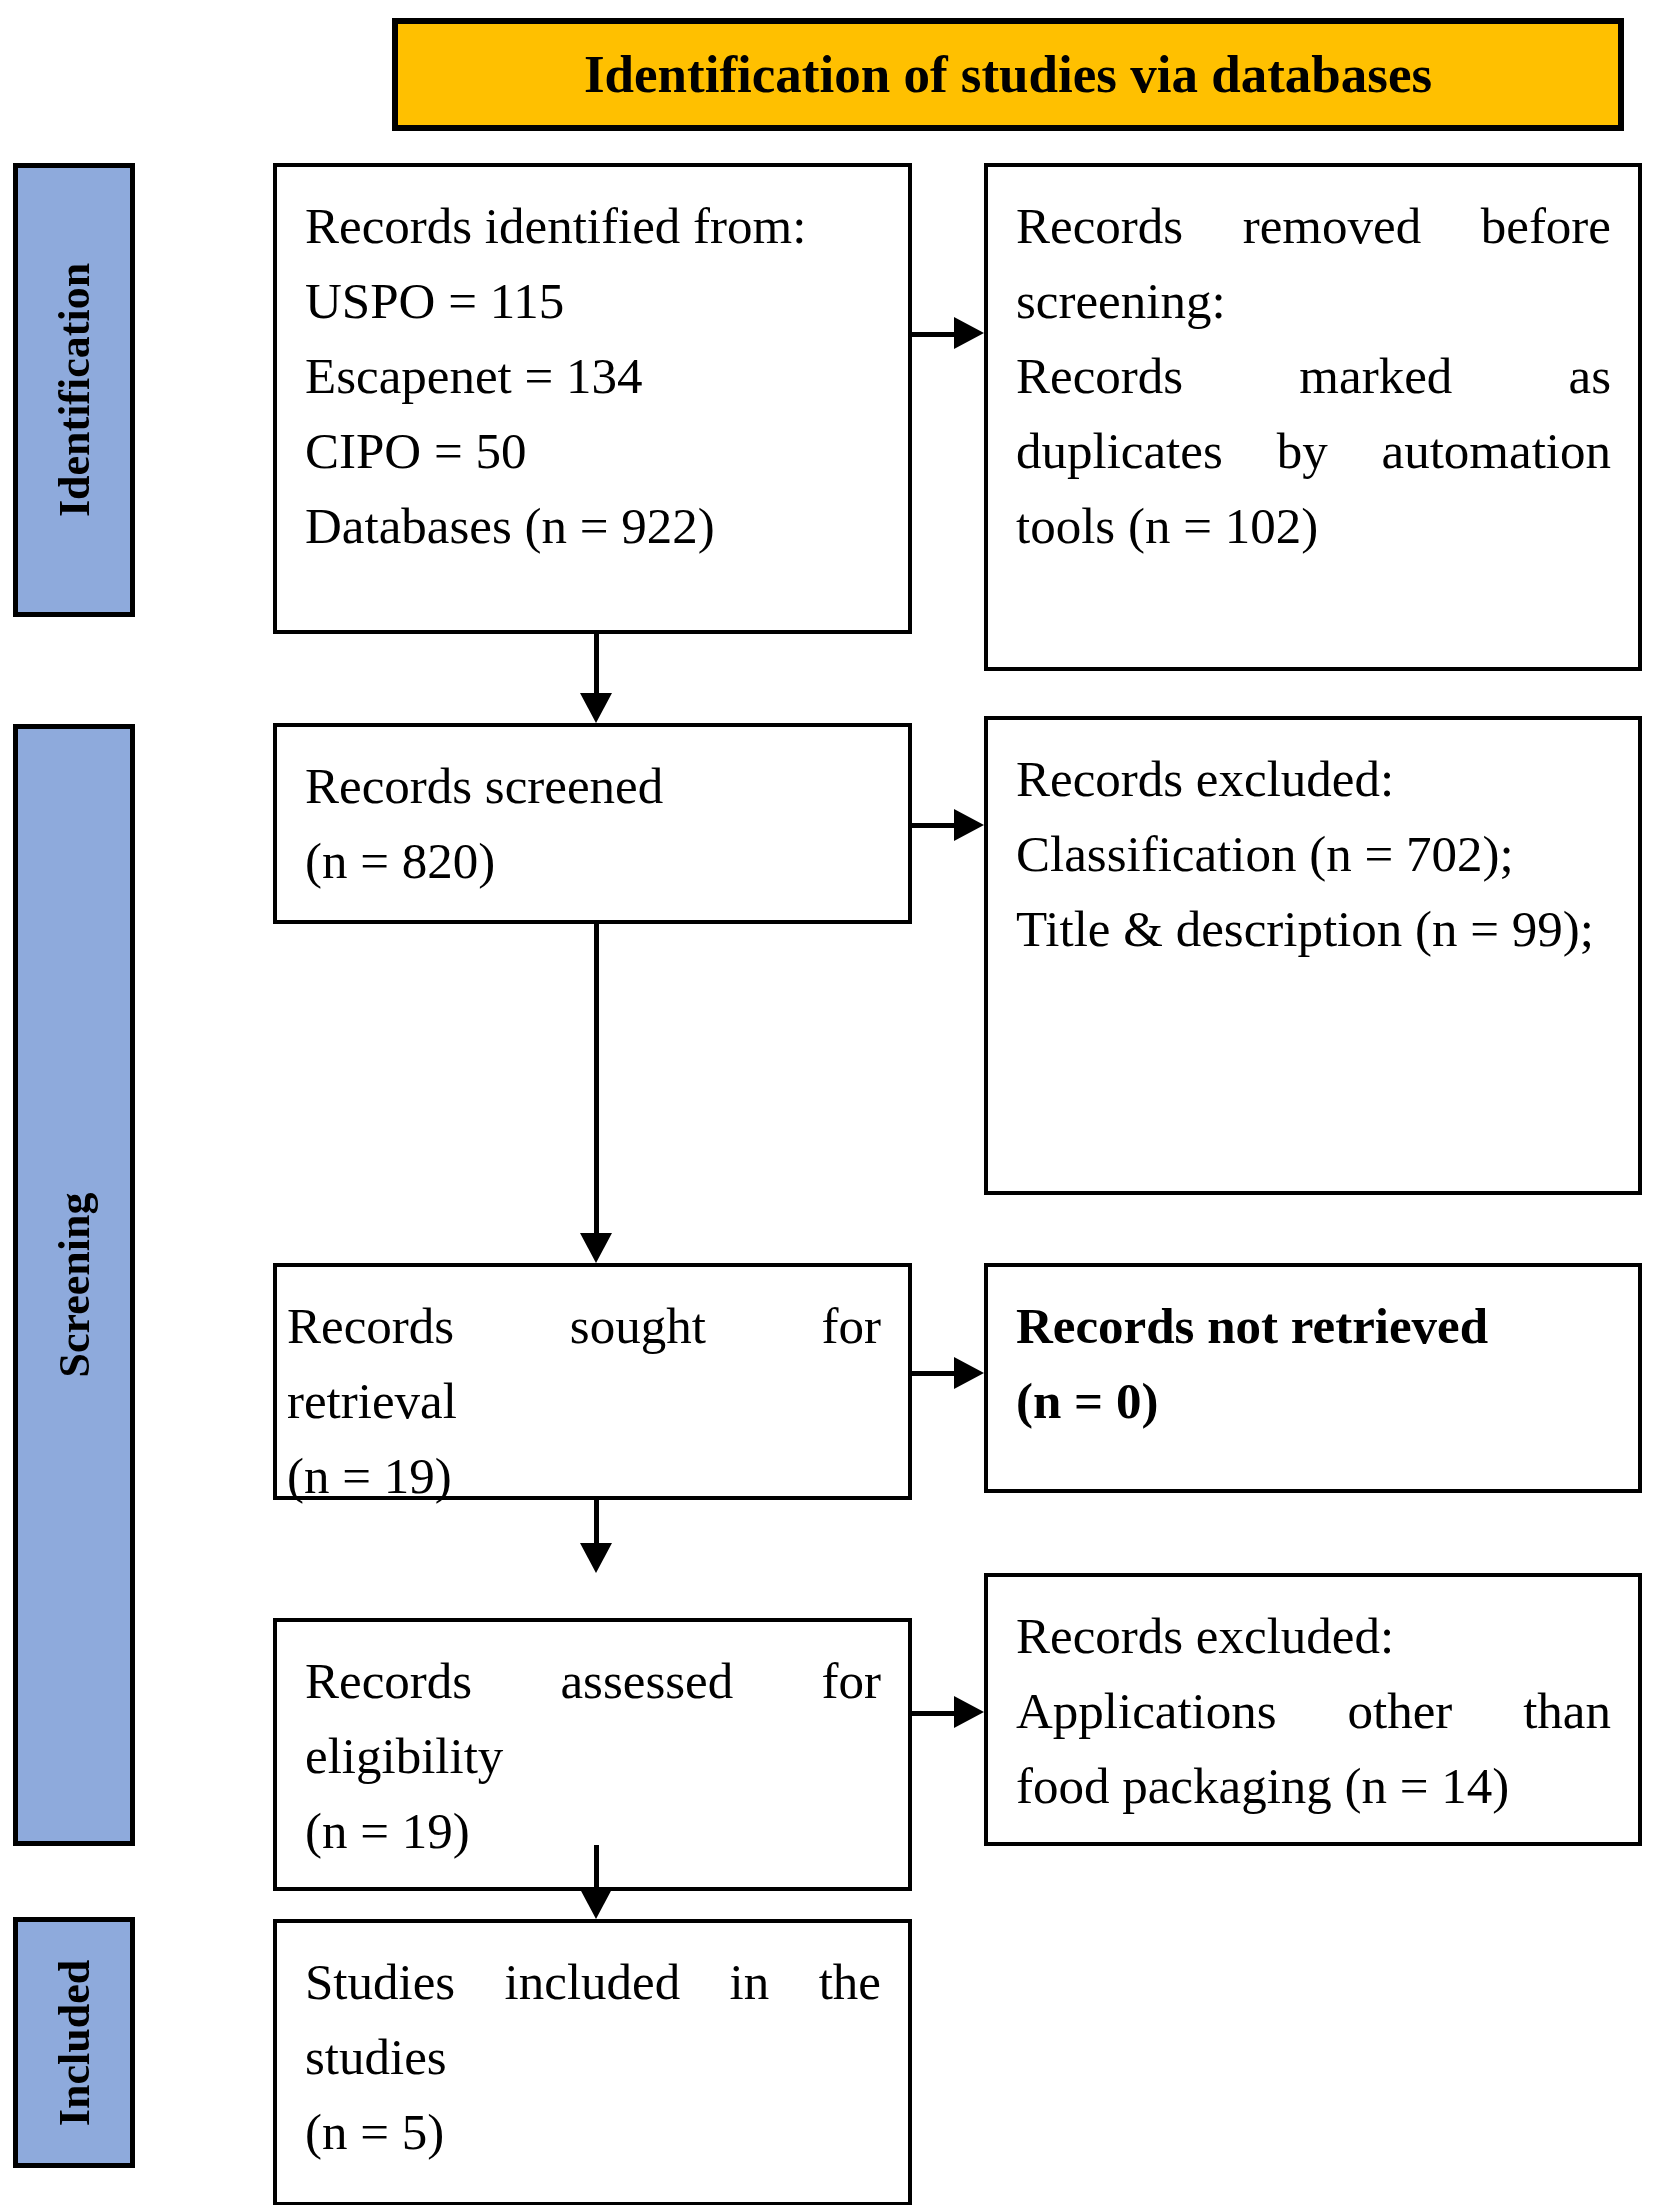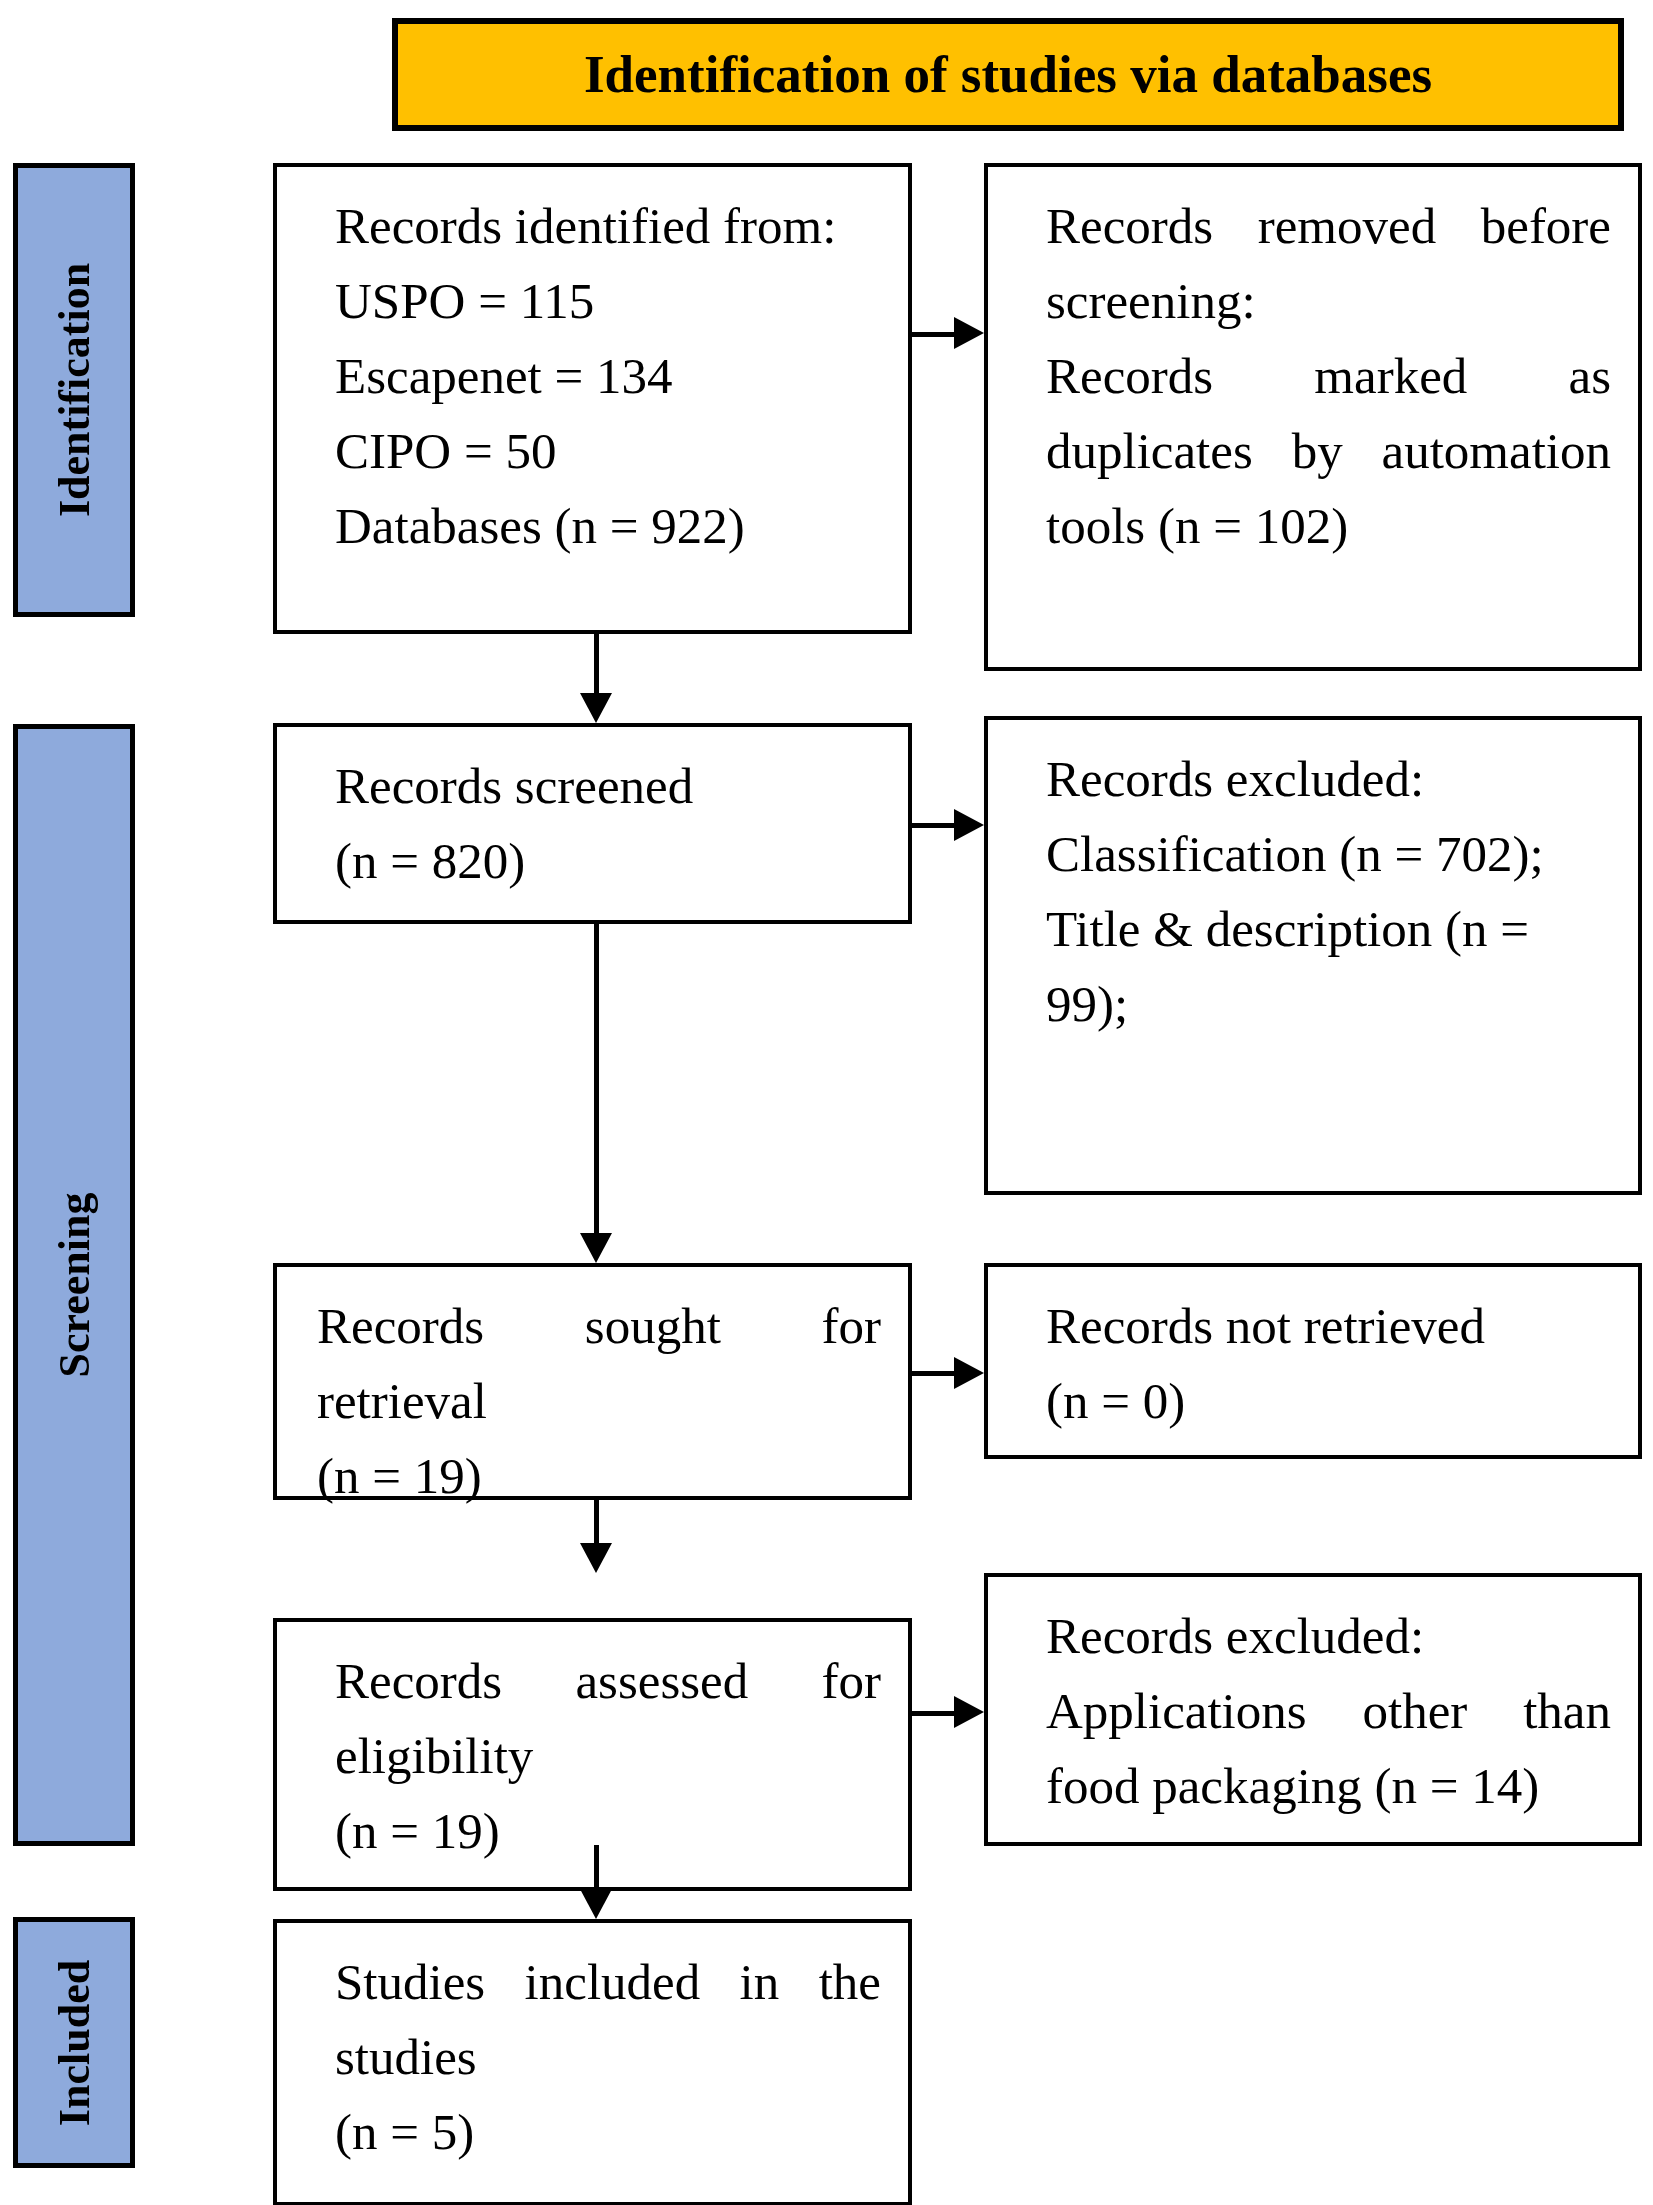--- a/index.html
+++ b/index.html
@@ -44,26 +44,26 @@
     font-size:51px;line-height:75px;
     padding:22.4px 27px 4.3px 28px;
   }
   .col-left{left:273px;width:639px;}
   .col-right{left:984px;width:658px;}
   .b-identified{top:163px;height:471px;}
   .b-removed{top:163px;height:508px;}
   .b-screened{top:723px;height:201px;}
   .b-excluded-screening{top:716px;height:479px;}
   .b-sought{top:1263px;height:237px;padding-left:10px;}
-  .b-not-retrieved{top:1263px;height:196px;}
+  .b-not-retrieved{top:1263px;height:230px;font-weight:bold;}
   .b-assessed{top:1618px;height:273px;}
   .b-excluded-eligibility{top:1573px;height:273px;}
   .b-included-review{top:1919px;height:287px;}
 
-  .line{text-align:left;margin-left:30px;}
+  .line{text-align:left;}
   .j{text-align:justify;text-align-last:justify;}
 
   
   .stem-v{position:absolute;width:4.8px;background:var(--line);}
   .stem-h{position:absolute;height:4.8px;background:var(--line);}
   .head-down{
     position:absolute;width:0;height:0;
     border-left:16.5px solid transparent;border-right:16.5px solid transparent;
     border-top:30px solid var(--line);
   }

